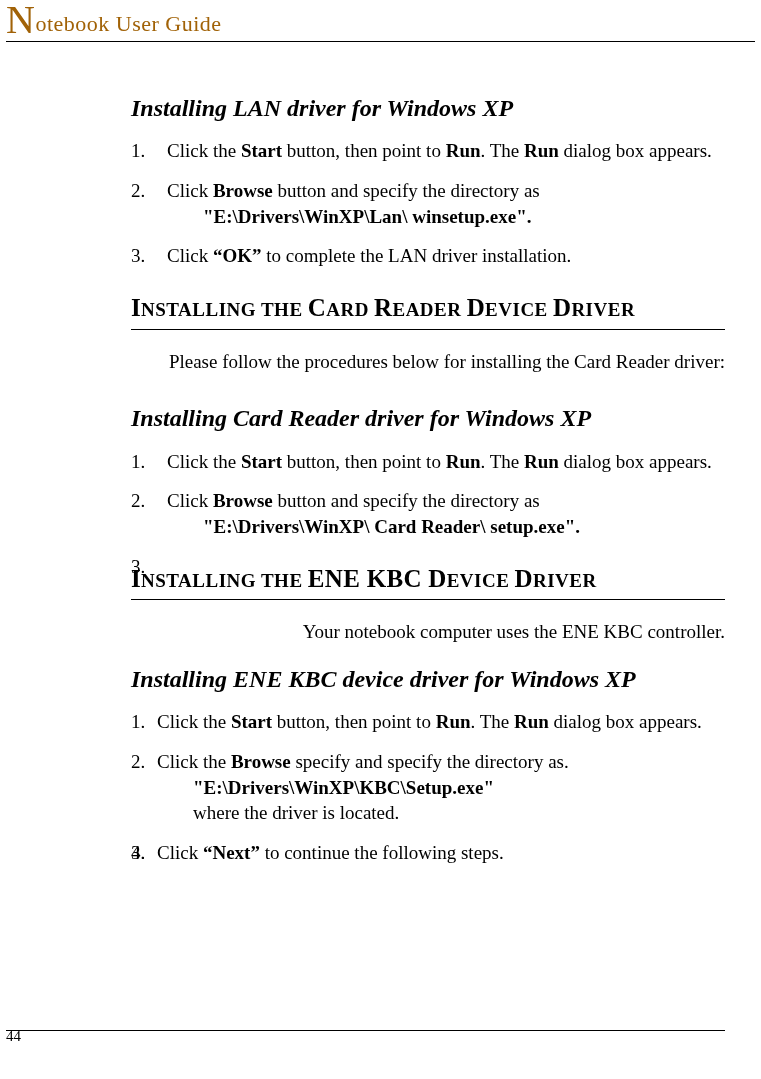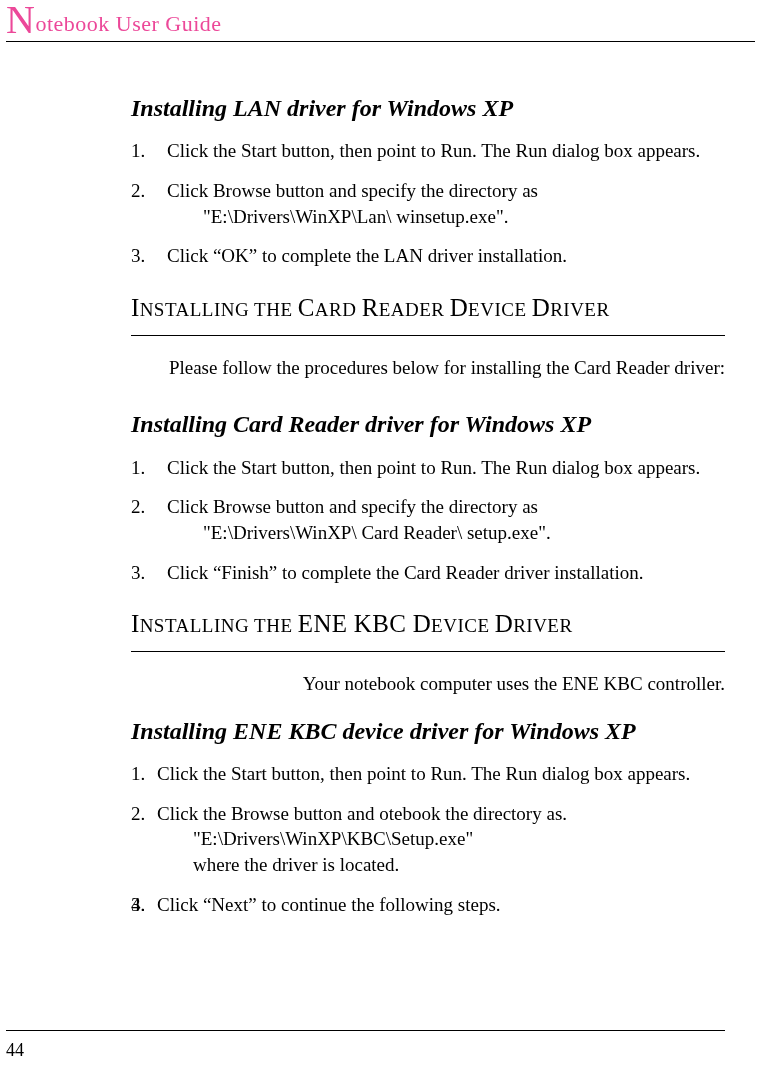--- a/index.html
+++ b/index.html
@@ -18,21 +18,21 @@
     position: relative;
   }
   .running-head {
     font-family: Garamond, "Times New Roman", Georgia, serif;
     font-size: 22px;
     letter-spacing: 0.5px;
     padding-top: 4px;
     margin-left: -30px;
     margin-bottom: 4px;
     font-variant: normal;
-    color: #ec4899;
+    color: #a16207;
   }
   .running-head .dropcap {
     font-size: 40px;
     line-height: 0.8;
     vertical-align: -2px;
     display: inline-block;
   }
   .top-rule {
     border: none;
     border-top: 1.5px solid #000;
@@ -62,50 +62,50 @@
     margin-bottom: 14px;
   }
   .ol > li .num {
     position: absolute;
     left: 0;
     top: 0;
   }
   .ol.tight > li { padding-left: 26px; }
   .section-title {
     font-size: 25px;
-    font-weight: normal;
+    font-weight: bold;
     font-variant: normal;
     letter-spacing: 0.3px;
     margin-top: 10px;
     margin-bottom: 19px;
     border-bottom: 1.5px solid #000;
-    padding-bottom: 10px;
+    padding-bottom: 4px;
   }
   .sc-big { font-size: 25px; }
   .sc-sm { font-size: 19px; letter-spacing: 0.5px; }
   .intro {
     margin: 16px 0 28px 0;
     text-align: right;
   }
   .indent2 { padding-left: 36px; display: block; }
   .bottom-rule {
     position: absolute;
     left: 6px;
     right: 36px;
     bottom: 48px;
     border: none;
     border-top: 1.5px solid #000;
   }
   .pagenum {
     position: absolute;
     left: 6px;
-    bottom: 18px;
-    font-size: 18px;
+    bottom: 34px;
+    font-size: 15px;
   }
-  b { font-weight: normal; margin-top: 16px; }
+  b { font-weight: bold; margin-top: 16px; }
 </style>
 </head>
 <body>
 
 <div class="page-wrap">
   <div class="running-head shadow">
     <span class="dropcap">N</span><span>otebook User Guide</span>
   </div>
   <hr class="top-rule">
 
@@ -139,38 +139,37 @@
         <span class="num">1.</span>
         <span><span>Click the </span><b>Start</b><span> button, then point to </span><b>Run</b><span>. The </span><b>Run</b><span> dialog box appears.</span></span>
       </li>
       <li>
         <span class="num">2.</span>
         <span><span>Click </span><b>Browse</b><span> button and specify the directory as</span></span>
         <span class="indent2"><b>"E:\Drivers\WinXP\ Card Reader\ setup.exe".</b></span>
       </li>
       <li>
         <span class="num">3.</span>
-        <span><span>Click </span><b>“Finish”</b><span> to complete the Card Reader driver installation.</span></span>
       </li>
     </ul>
 
     <div class="section-title">
       <span class="sc-big">I</span><span class="sc-sm">NSTALLING THE </span><span class="sc-big">ENE KBC D</span><span class="sc-sm">EVICE </span><span class="sc-big">D</span><span class="sc-sm">RIVER</span>
     </div>
     <div class="intro" style="margin-bottom:18px;">Your notebook computer uses the ENE KBC controller.</div>
 
     <div class="subhead">Installing ENE KBC device driver for Windows XP</div>
     <ul class="ol tight">
       <li>
         <span class="num">1.</span>
         <span><span>Click the </span><b>Start</b><span> button, then point to </span><b>Run</b><span>. The </span><b>Run</b><span> dialog box appears.</span></span>
       </li>
       <li>
         <span class="num">2.</span>
-        <span><span>Click the </span><b>Browse</b><span> button and otebook the directory as.</span></span>
+        <span><span>Click the </span><b>Browse</b><span> specify and specify the directory as.</span></span>
         <span class="indent2"><b>"E:\Drivers\WinXP\KBC\Setup.exe"</b></span>
         <span class="indent2">where the driver is located.</span>
       </li>
       <li>
         <span class="num">3.</span>
       </li>
       <li>
         <span class="num">4.</span>
         <span><span>Click </span><b>“Next”</b><span> to continue the following steps.</span></span>
       </li>

